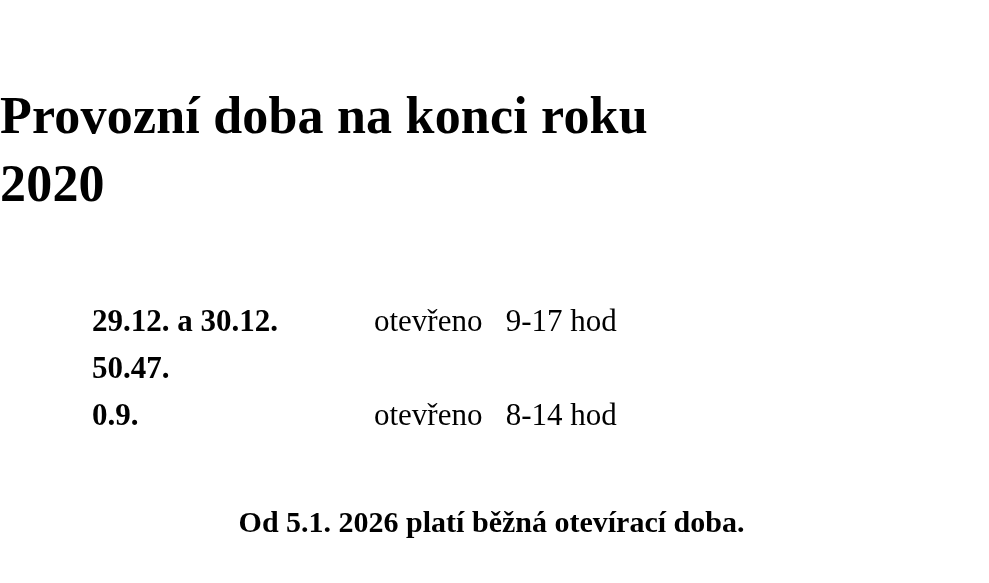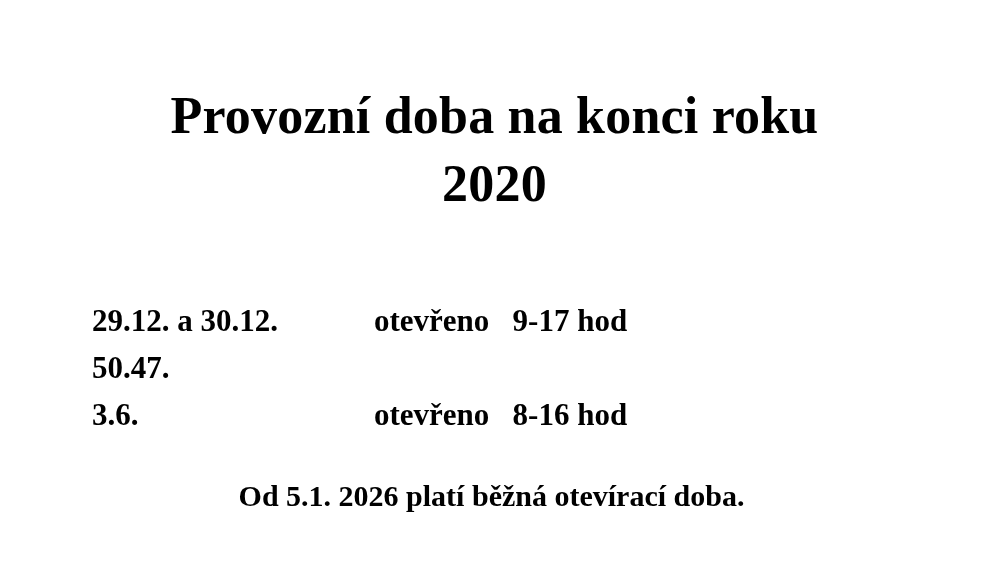--- a/index.html
+++ b/index.html
@@ -14,21 +14,20 @@
     font-family: "Liberation Serif", serif;
     overflow: hidden;
   }
   .page {
     position: relative;
     width: 989px;
     height: 583px;
     box-sizing: border-box;
   }
   .title {
-    text-align: center;
     font-weight: bold;
     font-size: 52px;
     line-height: 1.3;
     margin: 0;
     padding-top: 82px;
     letter-spacing: 0.2px;
   }
   .title .line2 {
     display: block;
   }
@@ -42,24 +41,24 @@
     display: flex;
     align-items: flex-start;
     white-space: pre;
   }
   .date {
     font-weight: bold;
     width: 282px;
     flex: 0 0 282px;
   }
   .desc {
-    font-weight: bold;
+    font-weight: normal;
   }
   .footer {
-    margin-top: 40px;
+    margin-top: 66px;
     text-align: center;
     font-weight: bold;
     font-size: 30px;
     padding-right: 6px;
   }
 </style>
 </head>
 <body>
 
 <div class="page">
@@ -71,20 +70,20 @@
 
   <div class="schedule">
     <div class="schedule-row">
       <span class="date">29.12. a 30.12.</span>
       <span class="desc">otevřeno   9-17 hod</span>
     </div>
     <div class="schedule-row">
       <span class="date">50.47.</span>
     </div>
     <div class="schedule-row">
-      <span class="date">3.6.</span>
-      <span class="desc">otevřeno   8-16 hod</span>
+      <span class="date">0.9.</span>
+      <span class="desc">otevřeno   8-14 hod</span>
     </div>
   </div>
 
   <div class="footer">Od 5.1. 2026 platí běžná otevírací doba.</div>
 
 </div>
 
 </body></html>

